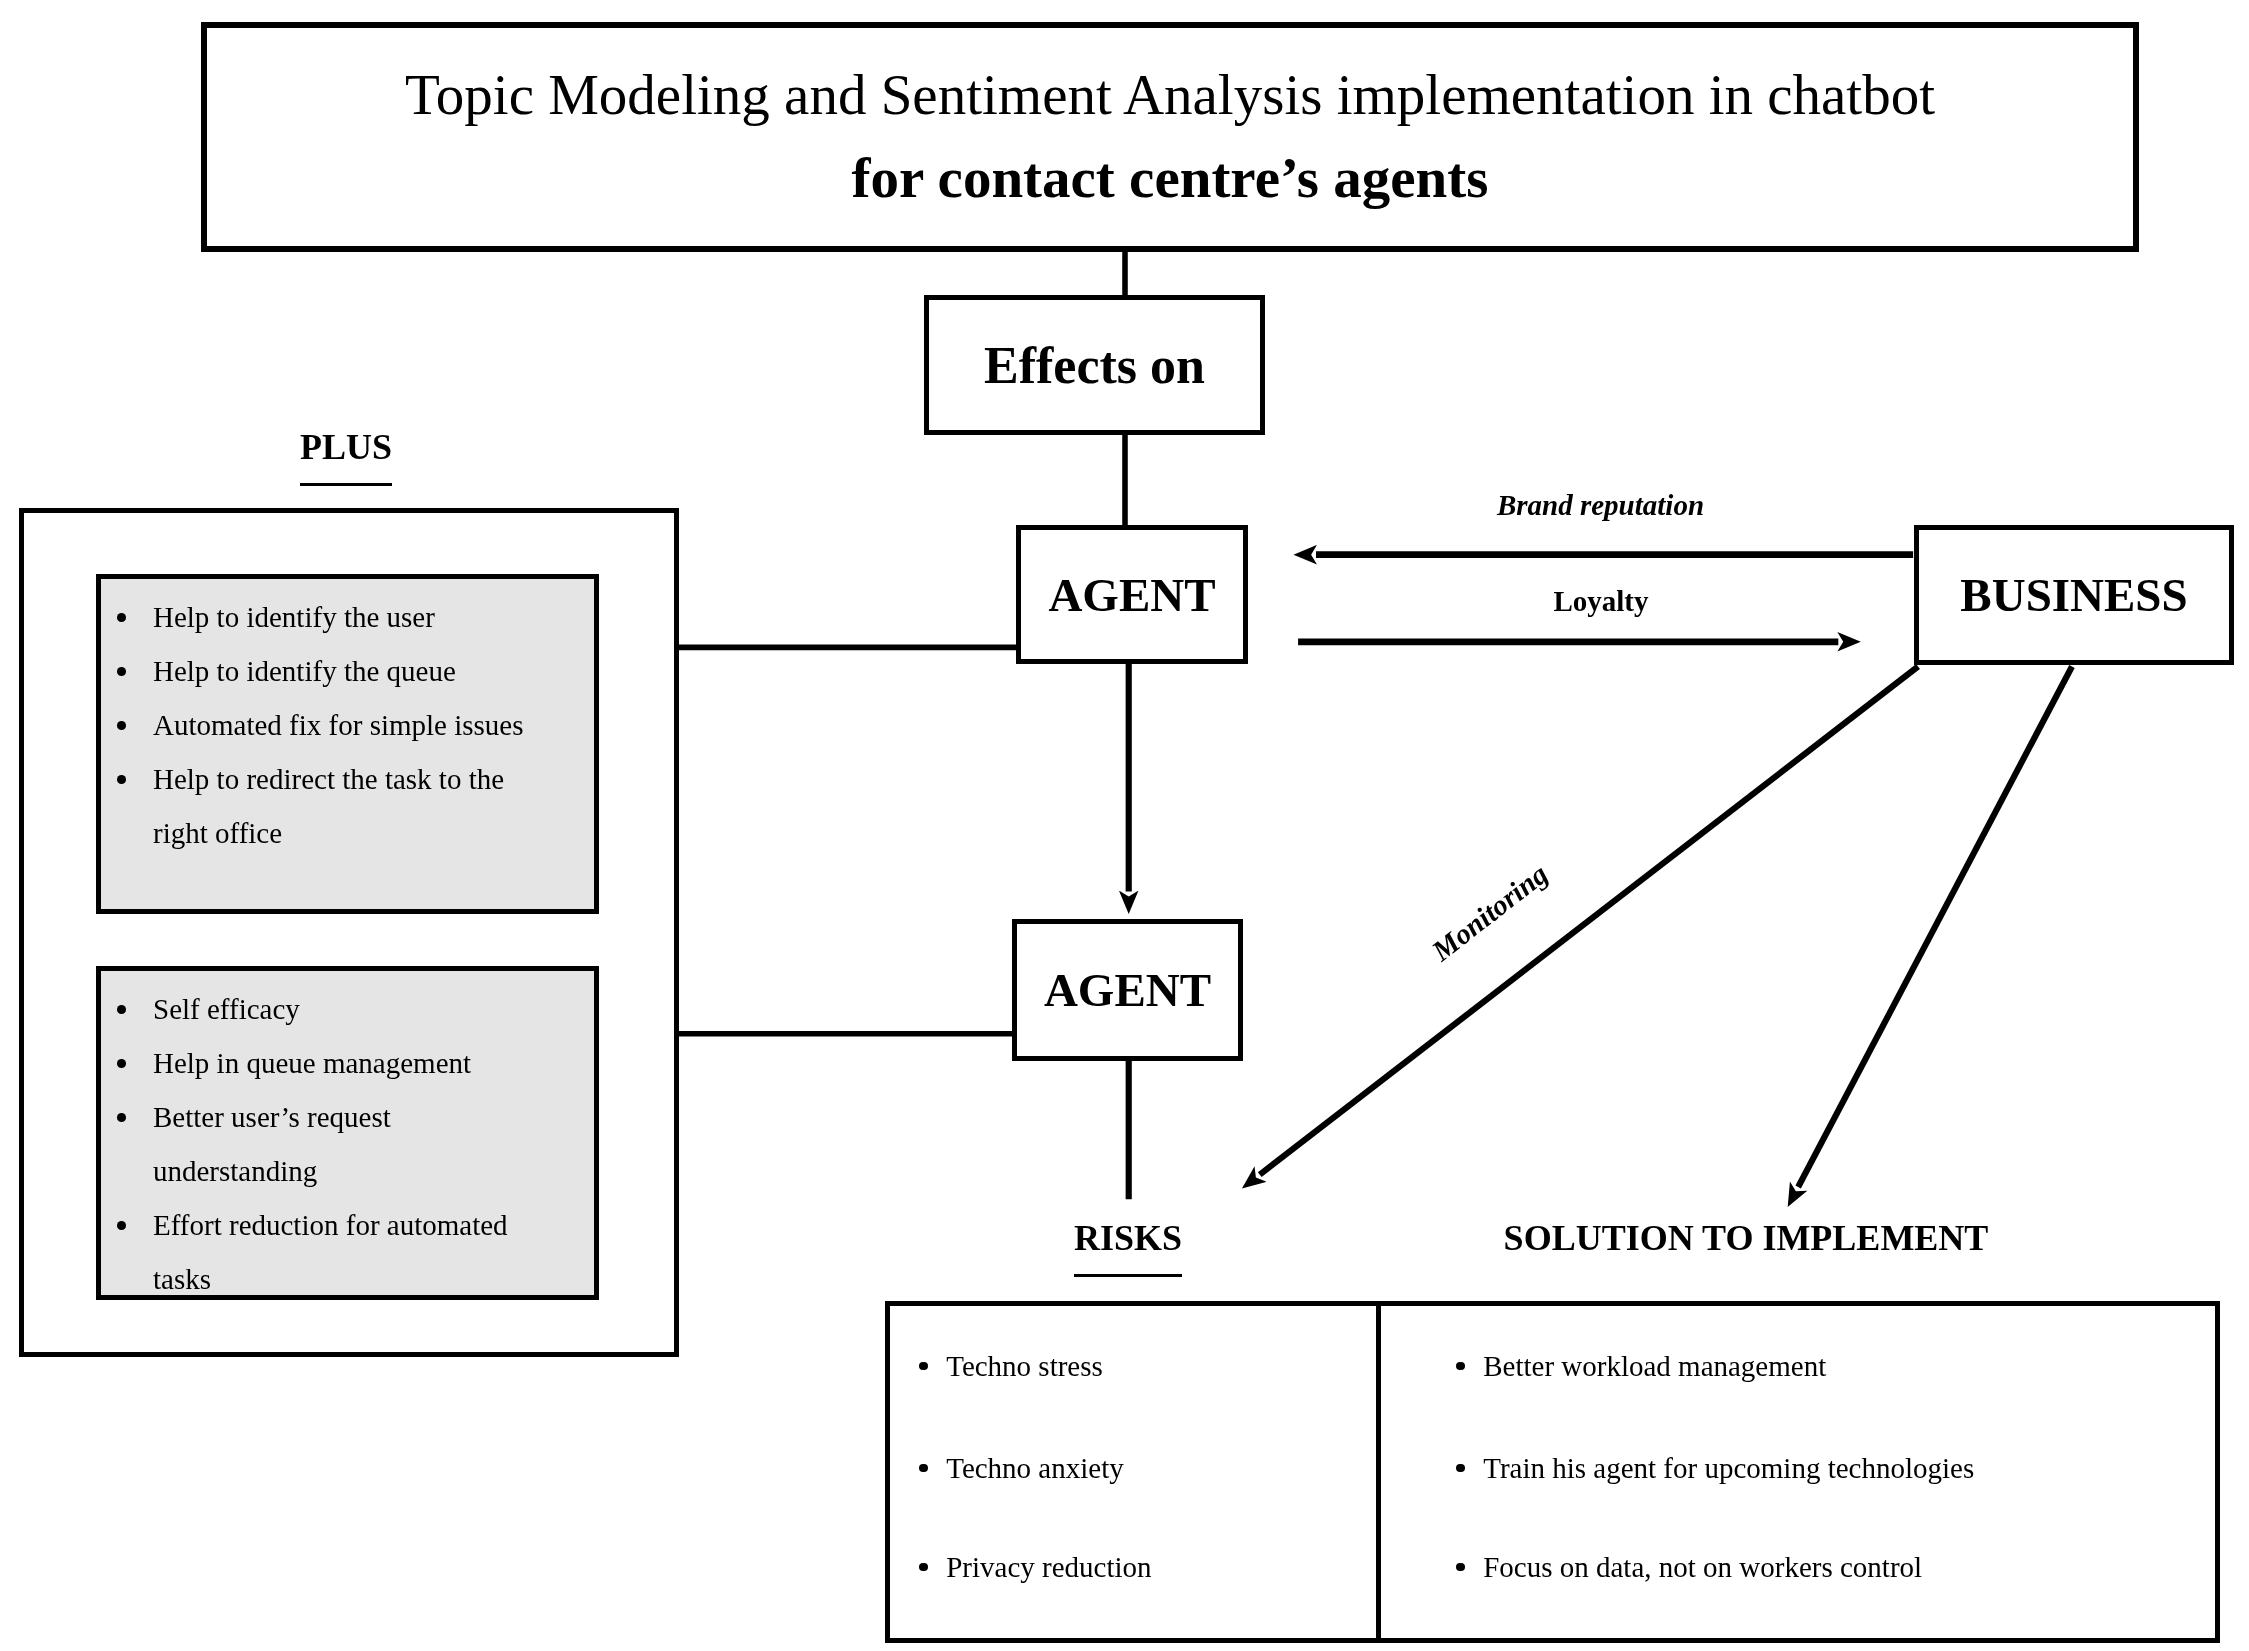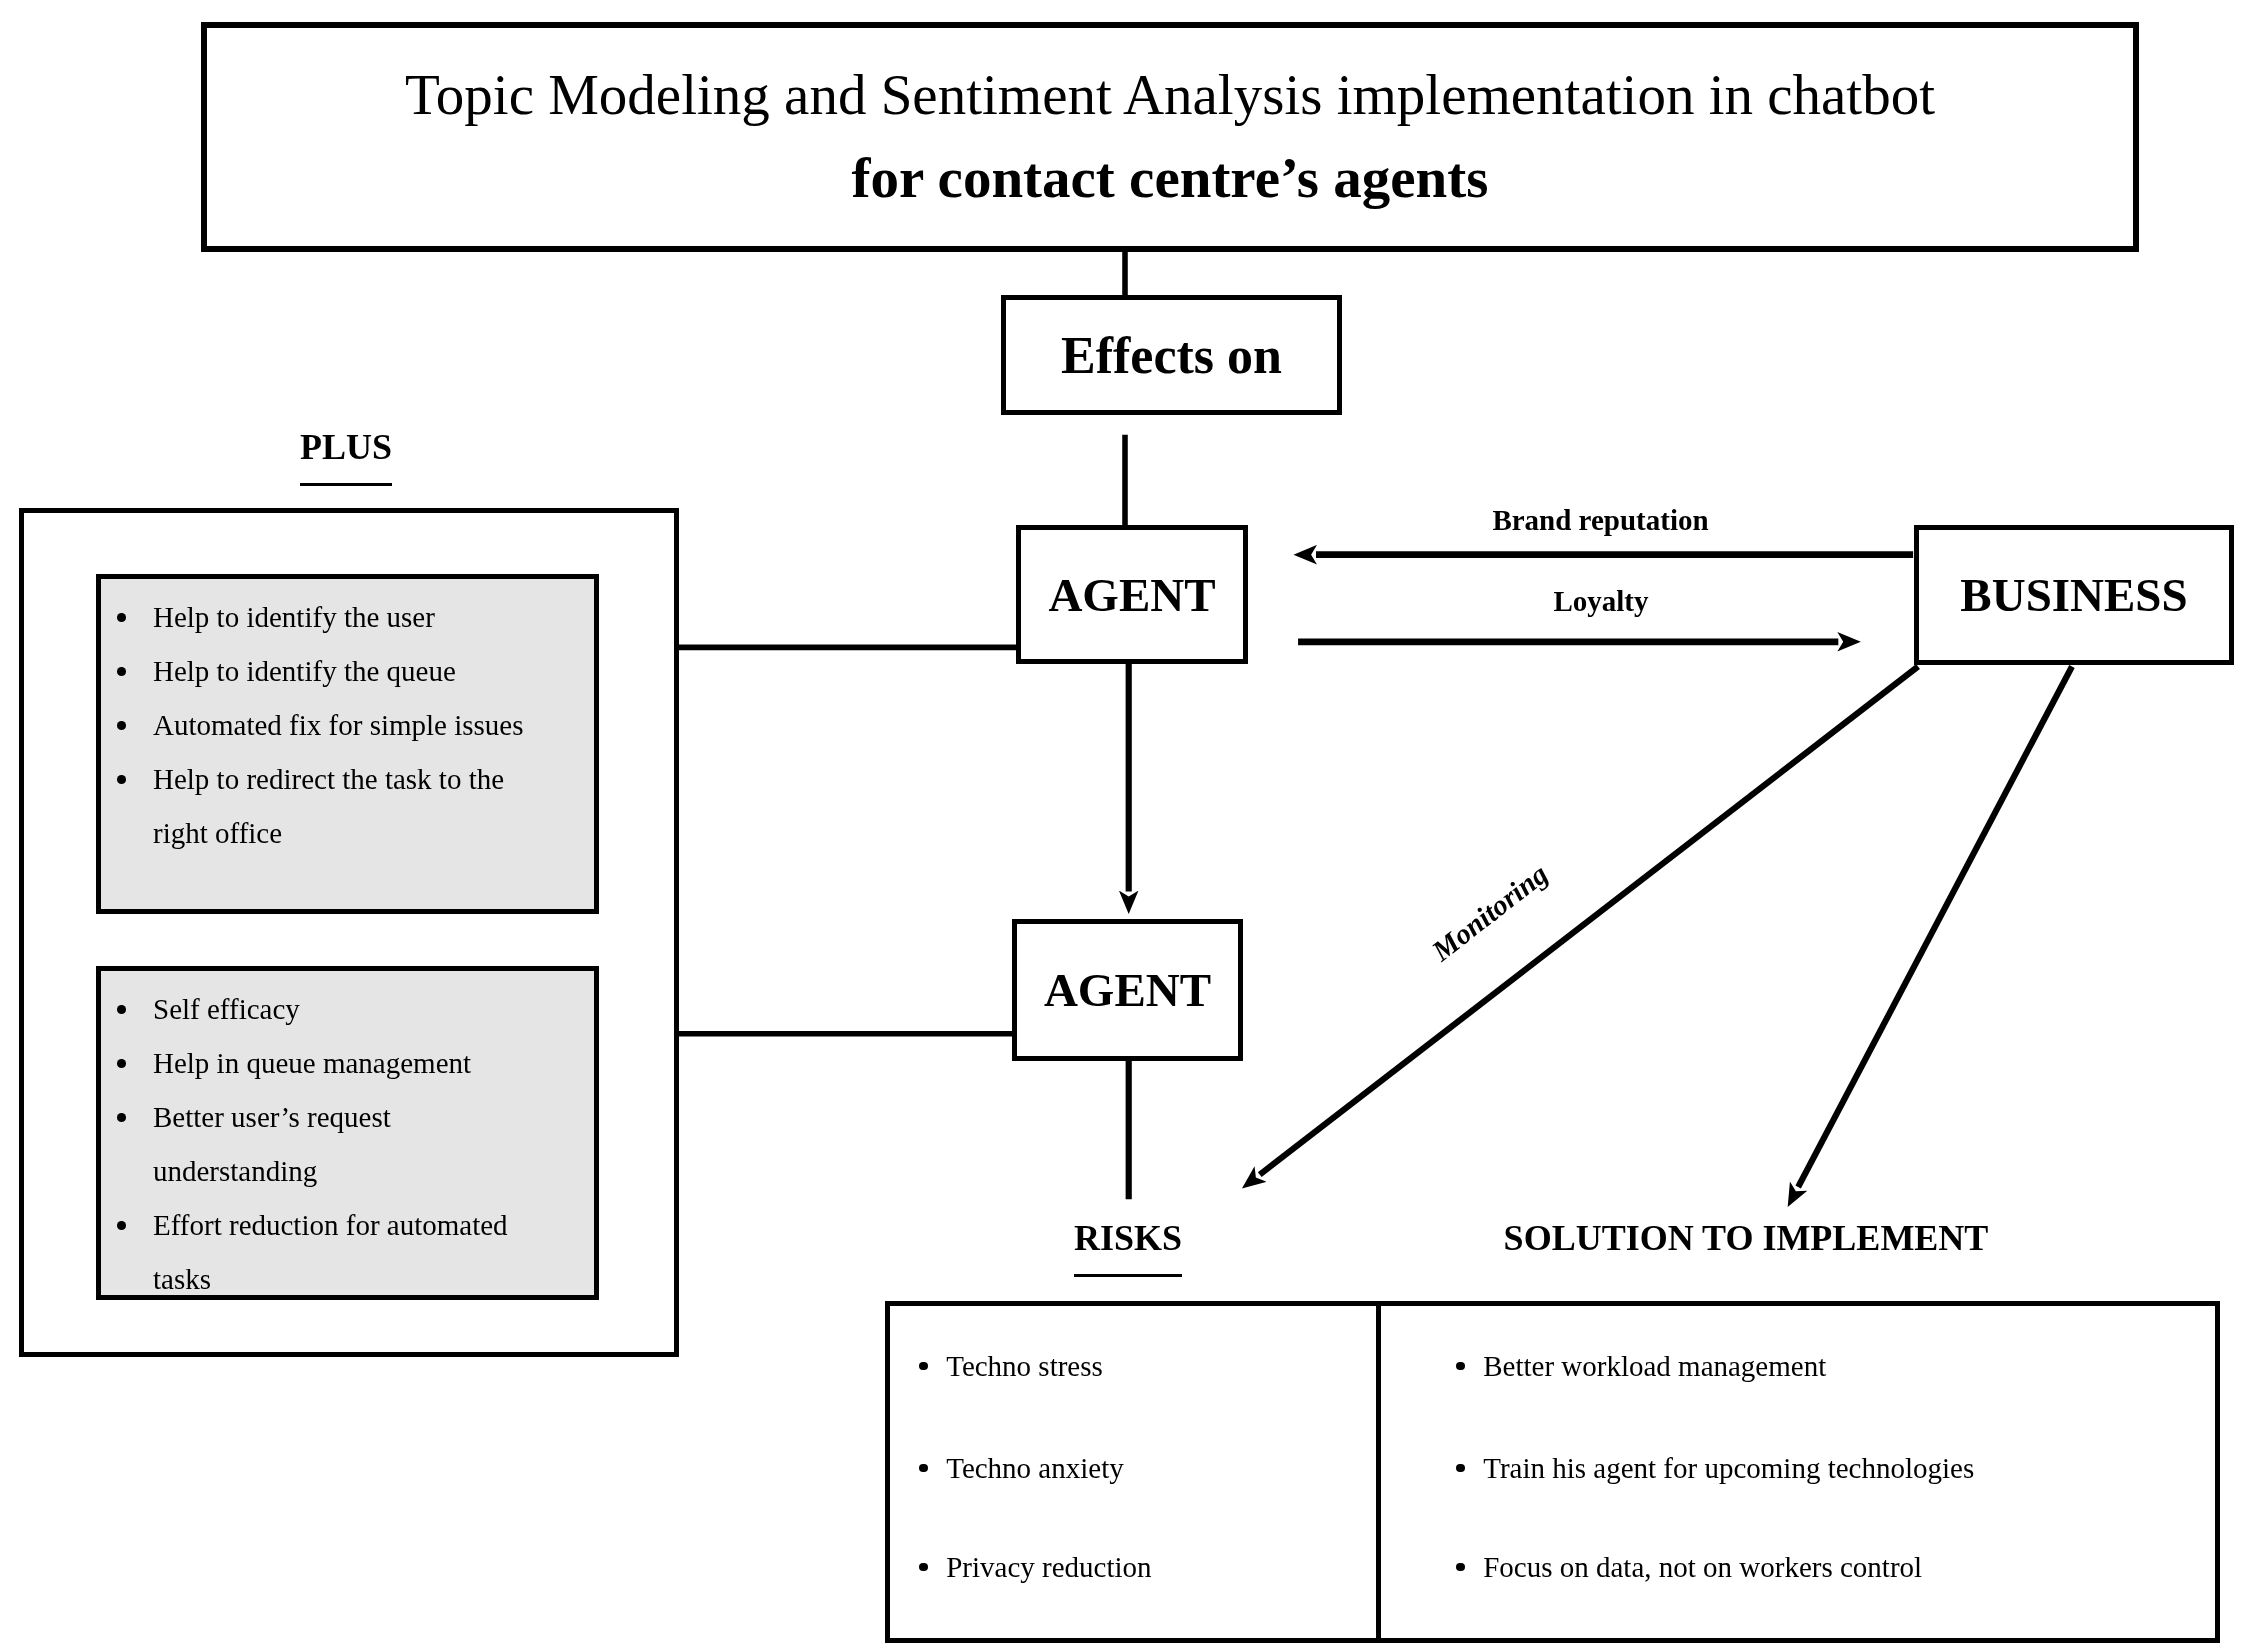--- a/index.html
+++ b/index.html
@@ -28,21 +28,21 @@
     left: 201px; top: 21.6px; width: 1938px; height: 230px;
     border-width: 6.2px;
     flex-direction: column;
     gap: 23px;
     font-size: 57px;
     line-height: 1.05;
   }
   .title-line1 { font-weight: 400; }
   .title-line2 { font-weight: 700; }
 
-  .effects-box  { left: 1001px; top: 295px;  width: 341px; height: 120px; font-size: 52px; font-weight: 700; }
+  .effects-box  { left: 924px; top: 295px;  width: 341px; height: 140px; font-size: 52px; font-weight: 700; }
   .user-box     { left: 1016px; top: 525px;  width: 232px; height: 139px; font-size: 47px; font-weight: 700; }
   .agent-box    { left: 1012px; top: 919px; width: 231px; height: 142px; font-size: 47px; font-weight: 700; }
   .business-box { left: 1914px; top: 525px;  width: 320px; height: 140px; font-size: 47px; font-weight: 700; }
 
   .plus-outer { left: 18.5px; top: 508px; width: 660px; height: 849px; }
   .plus-inner {
     position: absolute;
     box-sizing: border-box;
     border: 5px solid #000;
     background: #e5e5e5;
@@ -78,21 +78,21 @@
   .plus-heading     { left: 247px;  top: 428px;  width: 198px; }
   .risks-heading    { left: 1029px; top: 1219px; width: 198px; }
   .solution-heading { left: 1406px; top: 1219px; width: 680px; }
 
   .edge-label {
     position: absolute;
     font-weight: 700;
     font-size: 29px;
     text-align: center;
   }
-  .brand-label      { left: 1440px; top: 504px; width: 321px; }
+  .brand-label      { left: 1440px; top: 489px; width: 321px; font-style: italic; }
   .loyalty-label    { left: 1502px; top: 585px; width: 198px; }
   .monitoring-label {
     left: 1354px; top: 896px; width: 272px;
     font-style: italic;
     transform: rotate(-38deg);
   }
 
   .bottom-box {
     position: absolute;
     box-sizing: border-box;

